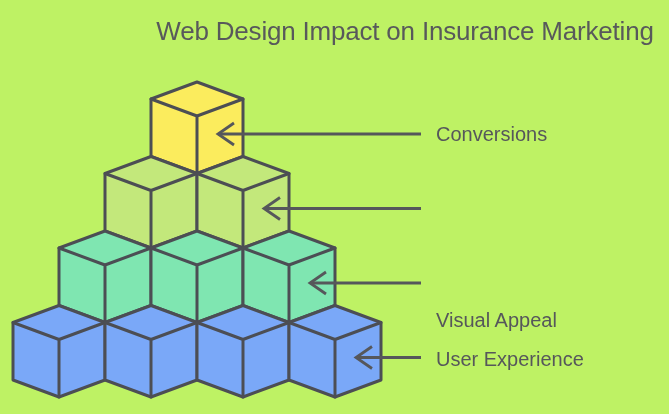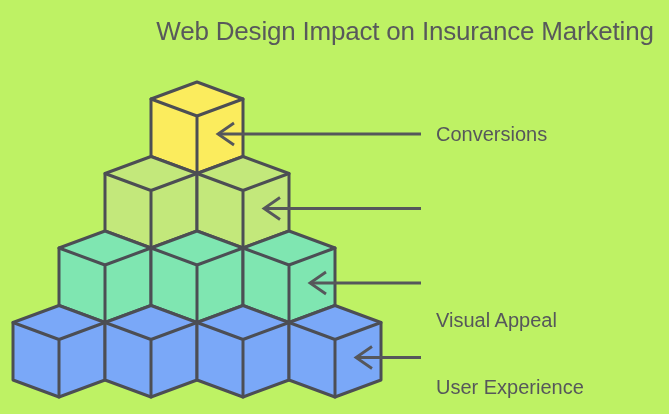--- a/index.html
+++ b/index.html
@@ -95,15 +95,15 @@
         <line x1="356" y1="357.5" x2="421" y2="357.5" stroke="#56575b" stroke-width="2.8"></line>
         <path d="M372,346.5 L356,357.5 L372,368.5" fill="none" stroke="#56575b" stroke-width="2.8" stroke-linejoin="miter"></path>
       </g>
     </svg>
 
   <div class="level-label label-0" style="color: rgb(86, 87, 91);">Conversions</div>
 
 
   <div class="level-label label-2" style="color: rgb(86, 87, 91);">Visual Appeal</div>
 
-  <div class="level-label label-3" style="color: rgb(86, 87, 91); margin-top: 28px;">User Experience</div>
+  <div class="level-label label-3" style="color: rgb(86, 87, 91);">User Experience</div>
 
 </div>
 
 </body></html>

